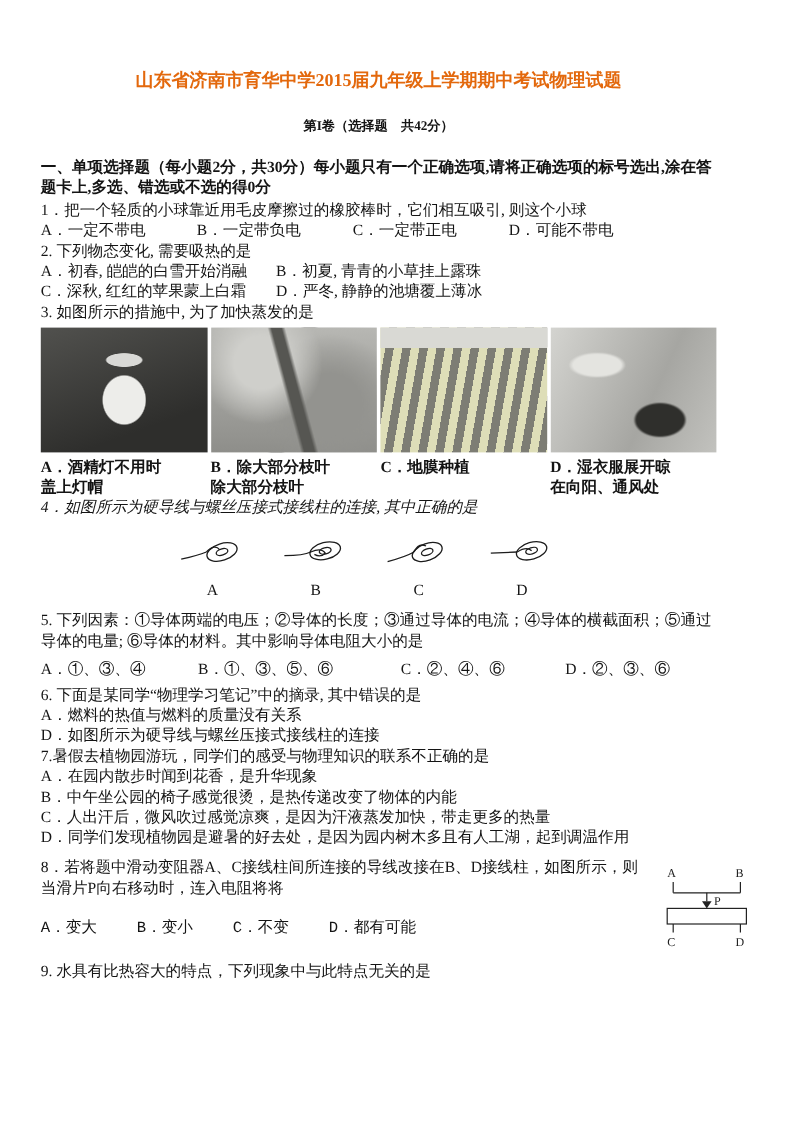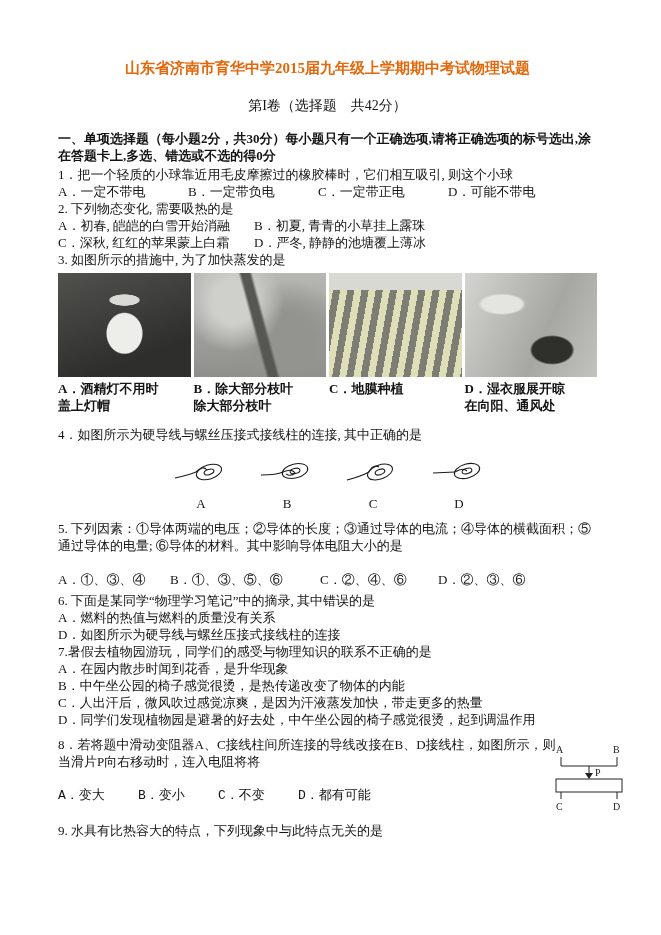--- a/index.html
+++ b/index.html
@@ -1,32 +1,32 @@
 <!DOCTYPE html>
 <html><head>
 <meta charset="utf-8">
 <style>
   html,body { margin:0; padding:0; background:#ffffff; }
   body { width:661px; height:935px; overflow:hidden; }
   .page {
     width:661px; height:935px; box-sizing:border-box;
-    padding:58px 64px 0 58px;
+    padding:58px 64px 0 34px;
     background:#ffffff; color:#141414;
     font-family:"Liberation Serif","DejaVu Serif",serif;
     font-size:13px; line-height:17px; position:relative;
   }
   p { margin:0; }
   .title { font-size:15px; font-weight:bold; color:#e3680c; text-align:center; line-height:20px; margin:0; }
-  .section { font-size:14px; font-weight:normal; text-align:center; margin:16px 0 13px; line-height:23px; }
+  .section { font-size:11px; font-weight:bold; text-align:center; margin:16px 0 13px; line-height:23px; }
   .instructions { font-weight:bold; margin-bottom:2px; }
   .stem { margin:0; }
   .optrow { display:flex; }
   .q1opts span { width:130px; } .q1opts span:last-child { width:auto; }
   .q2opts span { width:196px; } .q2opts span:last-child { width:auto; }
-  .q5opts { margin-top:17px; margin-bottom:4px; }
+  .q5opts { margin-top:7px; margin-bottom:4px;gap:19px; }
   .q5opts span:nth-child(1){width:112px}
   .q5opts span:nth-child(2){width:150px}
   .q5opts span:nth-child(3){width:118px}
   .q8opts span { width:80px; } .q8opts span:last-child { width:auto; }
   .q8opts { margin-top:17px;font-family:Liberation Mono, monospace; }
   .photos { display:flex; gap:3px; margin:5px 0 3px; }
   .photo { flex:1; height:104px; }
   .photo-a { background:
       radial-gradient(ellipse 24px 9px at 50% 26%, #d9d9d6 0 60%, rgba(0,0,0,0) 66%),
       radial-gradient(ellipse 29px 33px at 50% 58%, #ededea 0 60%, rgba(0,0,0,0) 64%),
@@ -43,21 +43,21 @@
       radial-gradient(ellipse 36px 24px at 66% 74%, #2f2f2c 0 55%, rgba(0,0,0,0) 62%),
       radial-gradient(ellipse 40px 18px at 28% 30%, #e4e4e0 0 50%, rgba(0,0,0,0) 60%),
       linear-gradient(115deg,#d4d4d0,#a6a6a2 60%,#c2c2be); }
   .caps { display:flex; gap:3px;font-weight:bold; }
   .caps > div { flex:1; }
   .caps .l { min-height:17px; }
   .terms { display:flex; gap:24px; margin:8px 0 3px 112px; }
   .term { width:62px; text-align:center; }
   .term svg { display:block; margin:0 auto; }
   .termlabel { margin-top:4px; }
-  .q4stem { margin-top:12px; }
+  .q4stem { margin-top:0;font-style:italic; }
   .q5stem { margin-top:8px; }
   .q8wrap { position:relative; margin-top:8px; }
   .q8stem { width:500px; }
   .circuit { position:absolute; right:-40px; top:6px; }
   .circuit text { font-size:10px; fill:#222; font-family:"Liberation Serif","DejaVu Serif",serif; }
   .q9stem { margin-top:18px; }
 </style>
 </head>
 <body>
 
@@ -168,21 +168,21 @@
   </div>
 
   <p class="stem">6. 下面是某同学“物理学习笔记”中的摘录, 其中错误的是</p>
   <div class="optline">A．燃料的热值与燃料的质量没有关系</div>
   <div class="optline">D．如图所示为硬导线与螺丝压接式接线柱的连接</div>
 
   <p class="stem">7.暑假去植物园游玩，同学们的感受与物理知识的联系不正确的是</p>
   <div class="optline">A．在园内散步时闻到花香，是升华现象</div>
   <div class="optline">B．中午坐公园的椅子感觉很烫，是热传递改变了物体的内能</div>
   <div class="optline">C．人出汗后，微风吹过感觉凉爽，是因为汗液蒸发加快，带走更多的热量</div>
-  <div class="optline">D．同学们发现植物园是避暑的好去处，中午坐公园的椅子感觉很烫，起到调温作用</div>
+  <div class="optline">D．同学们发现植物园是避暑的好去处，是因为园内树木多且有人工湖，起到调温作用</div>
 
   <div class="q8wrap">
     <p class="stem q8stem">8．若将题中滑动变阻器A、C接线柱间所连接的导线改接在B、D接线柱，如图所示，则当滑片P向右移动时，连入电阻将将</p>
     <div class="circuit">
       <svg width="96" height="70" viewBox="0 0 96 70">
         <g stroke="#222" fill="none" stroke-width="1">
           <line x1="20" y1="15" x2="20" y2="24"></line>
           <line x1="76" y1="15" x2="76" y2="24"></line>
           <line x1="20" y1="24" x2="76" y2="24"></line>
           <line x1="48" y1="24" x2="48" y2="31"></line>

